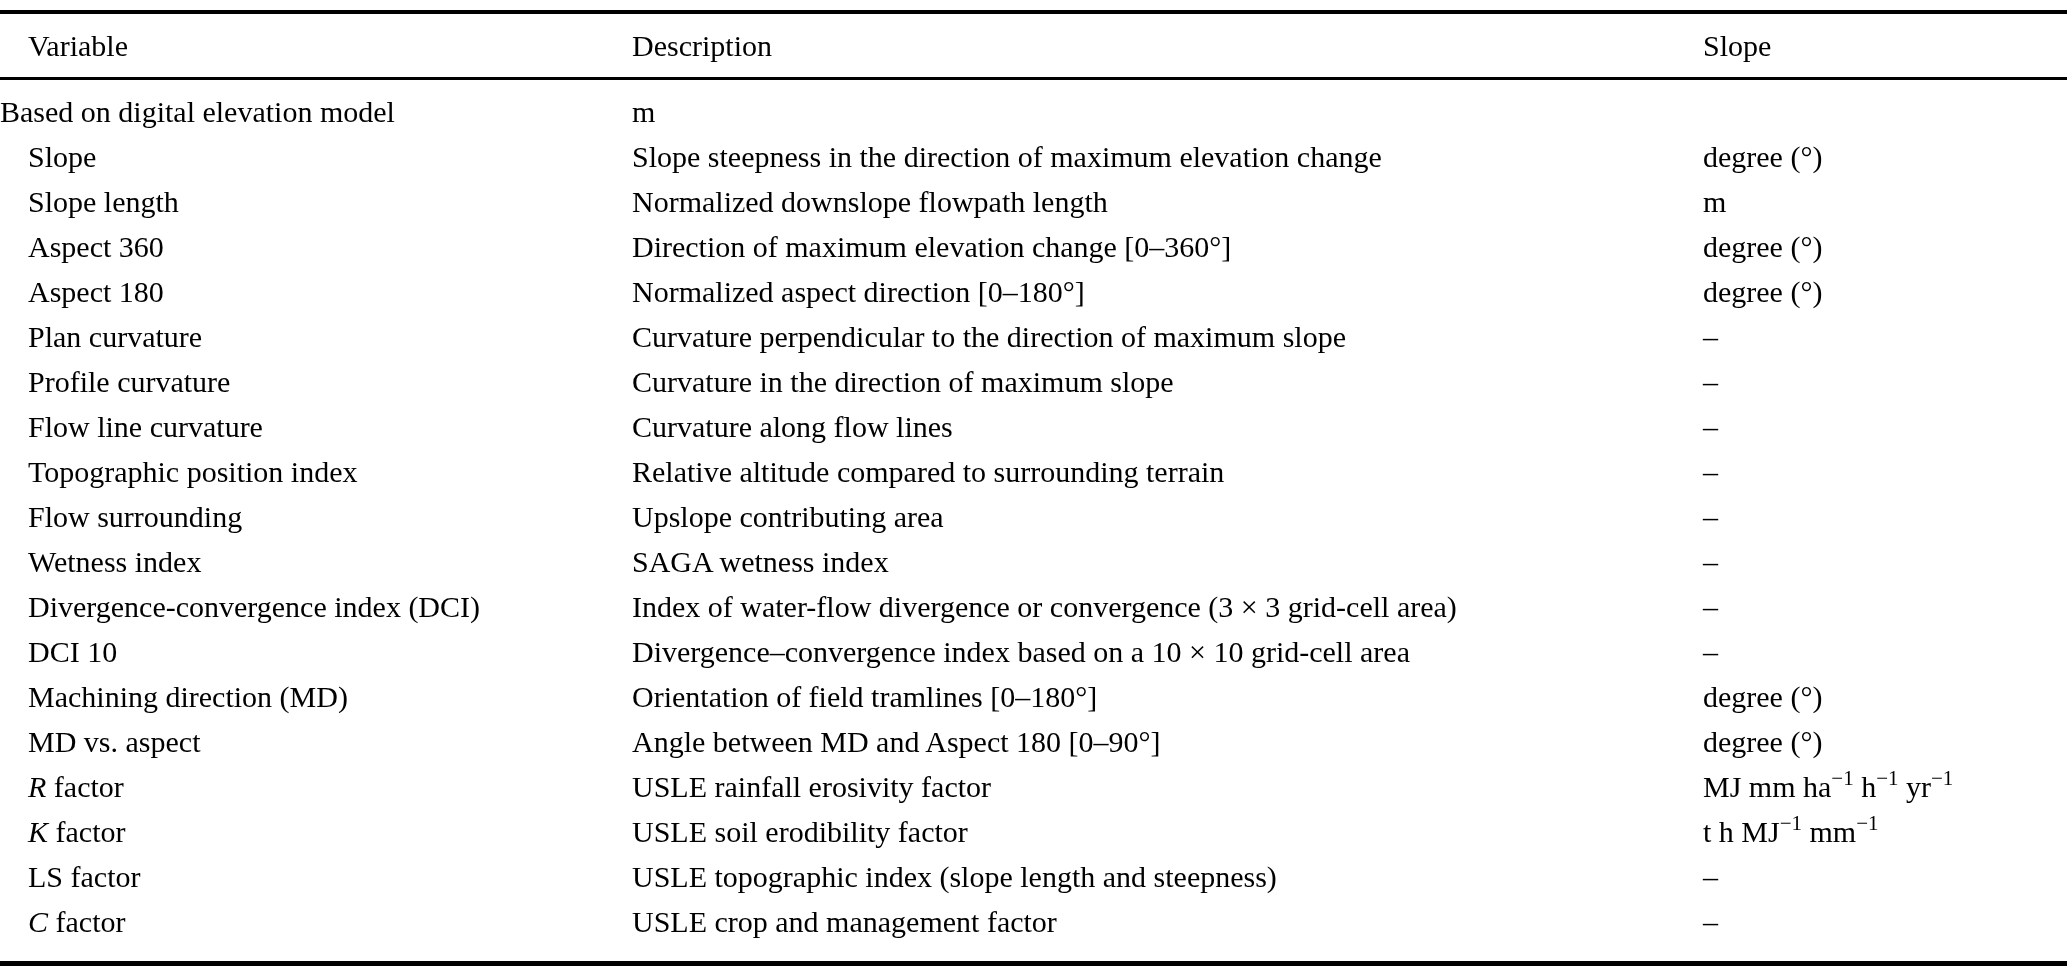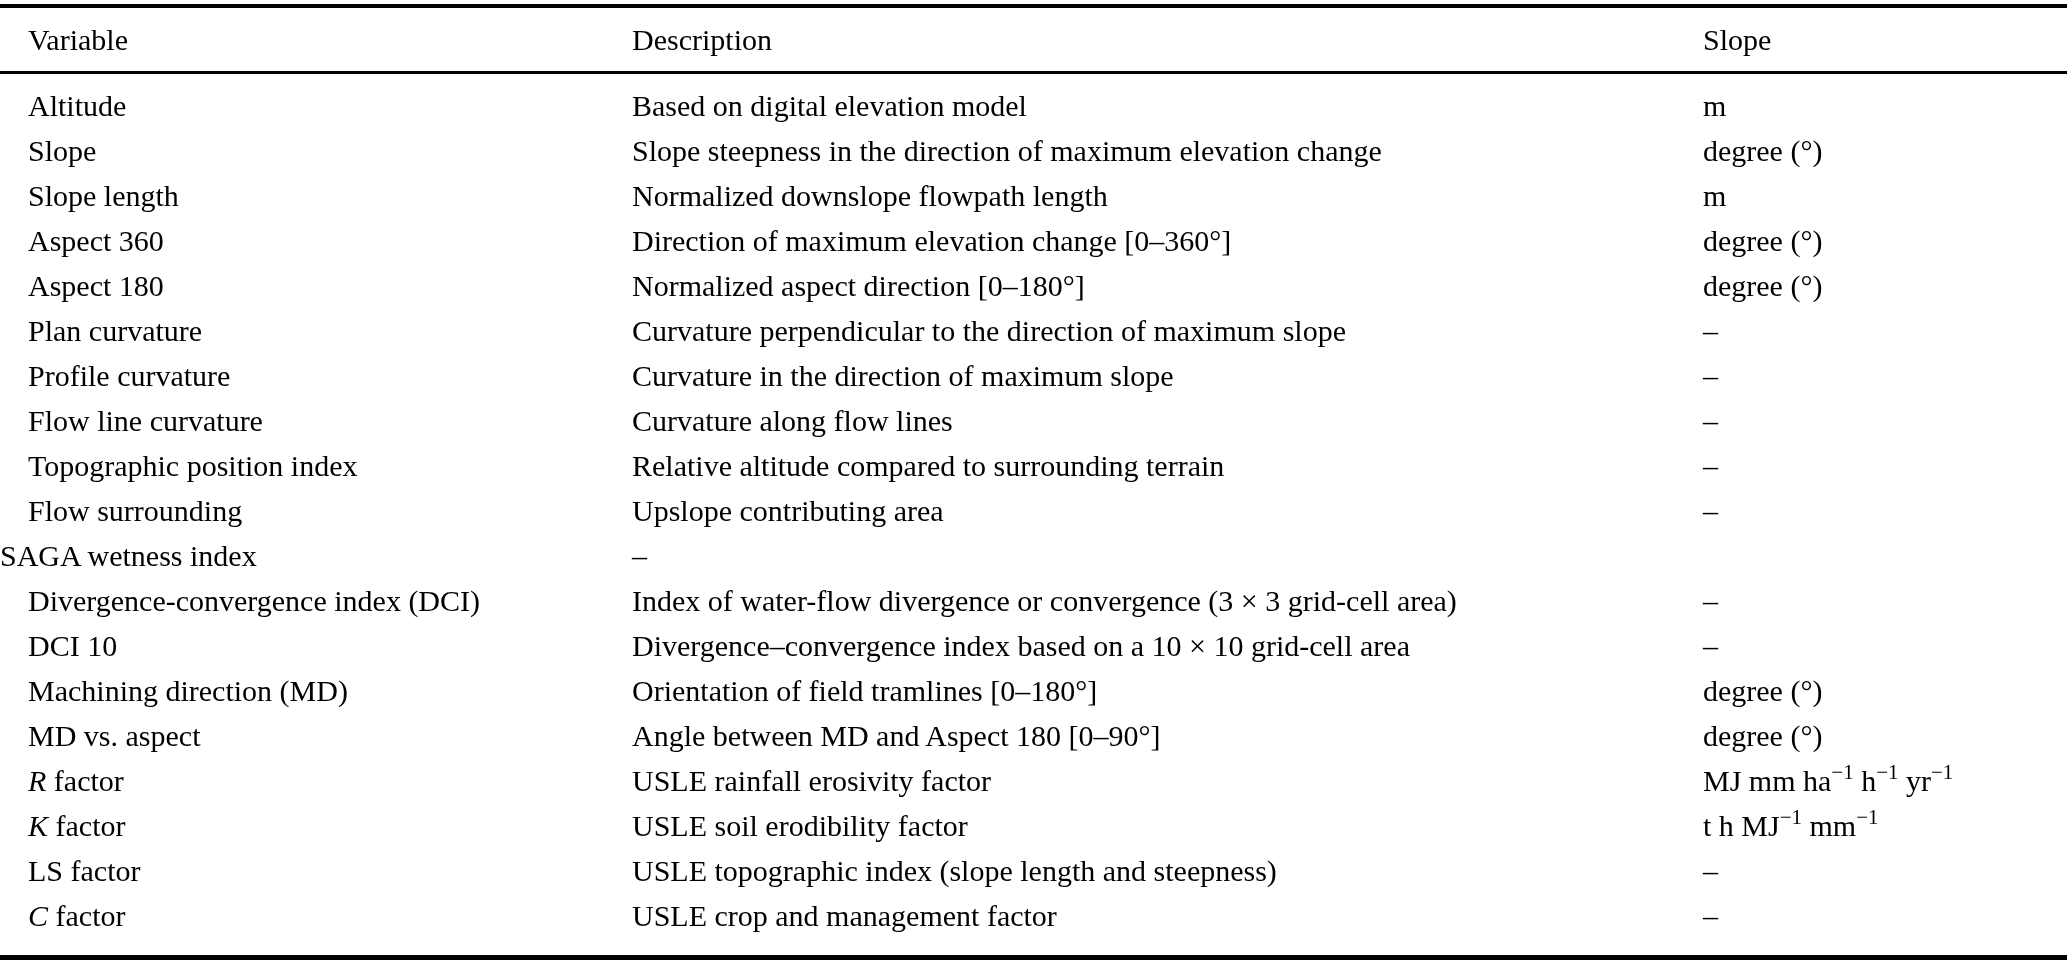--- a/index.html
+++ b/index.html
@@ -5,21 +5,21 @@
   * { margin: 0; padding: 0; box-sizing: border-box; }
   html, body { background: #ffffff; }
   body {
     width: 2067px;
     height: 969px;
     font-family: "Liberation Serif", "DejaVu Serif", serif;
     font-size: 30px;
     color: #000000;
     overflow: hidden;
   }
-  .page { width: 2067px; height: 850px; padding-top: 4px; }
+  .page { width: 2067px; height: 850px; padding-top: 10px; }
   .table { width: 2067px; }
   .rule { width: 100%; background: #000000; }
   .rule-top { height: 4px; }
   .rule-mid { height: 3px; }
   .rule-bottom { height: 5px; }
   .thead {
     display: grid;
     grid-template-columns: 632px 1071px 1fr;
     height: 63px;
     line-height: 63px;
@@ -52,21 +52,20 @@
   <div class="table">
     <div class="rule rule-top"></div>
     <div class="thead">
       <div class="cell col-variable">Variable</div>
       <div class="cell col-description">Description</div>
       <div class="cell col-unit">Slope</div>
     </div>
     <div class="rule rule-mid"></div>
     <div class="tbody">
         <div class="trow">
-          <div class="cell col-variable"><span>Altitude</span></div>
           <div class="cell col-description"><span>Based on digital elevation model</span></div>
           <div class="cell col-unit"><span>m</span></div>
         </div>
         <div class="trow">
           <div class="cell col-variable"><span>Slope</span></div>
           <div class="cell col-description"><span>Slope steepness in the direction of maximum elevation change</span></div>
           <div class="cell col-unit"><span>degree (°)</span></div>
         </div>
         <div class="trow">
           <div class="cell col-variable"><span>Slope length</span></div>
@@ -102,20 +101,21 @@
           <div class="cell col-variable"><span>Topographic position index</span></div>
           <div class="cell col-description"><span>Relative altitude compared to surrounding terrain</span></div>
           <div class="cell col-unit"><span>–</span></div>
         </div>
         <div class="trow">
           <div class="cell col-variable"><span>Flow surrounding</span></div>
           <div class="cell col-description"><span>Upslope contributing area</span></div>
           <div class="cell col-unit"><span>–</span></div>
         </div>
         <div class="trow">
+          <div class="cell col-variable"><span>Wetness index</span></div>
           <div class="cell col-description"><span>SAGA wetness index</span></div>
           <div class="cell col-unit"><span>–</span></div>
         </div>
         <div class="trow">
           <div class="cell col-variable"><span>Divergence-convergence index (DCI)</span></div>
           <div class="cell col-description"><span>Index of water-flow divergence or convergence (3 × 3 grid-cell area)</span></div>
           <div class="cell col-unit"><span>–</span></div>
         </div>
         <div class="trow">
           <div class="cell col-variable"><span>DCI 10</span></div>

